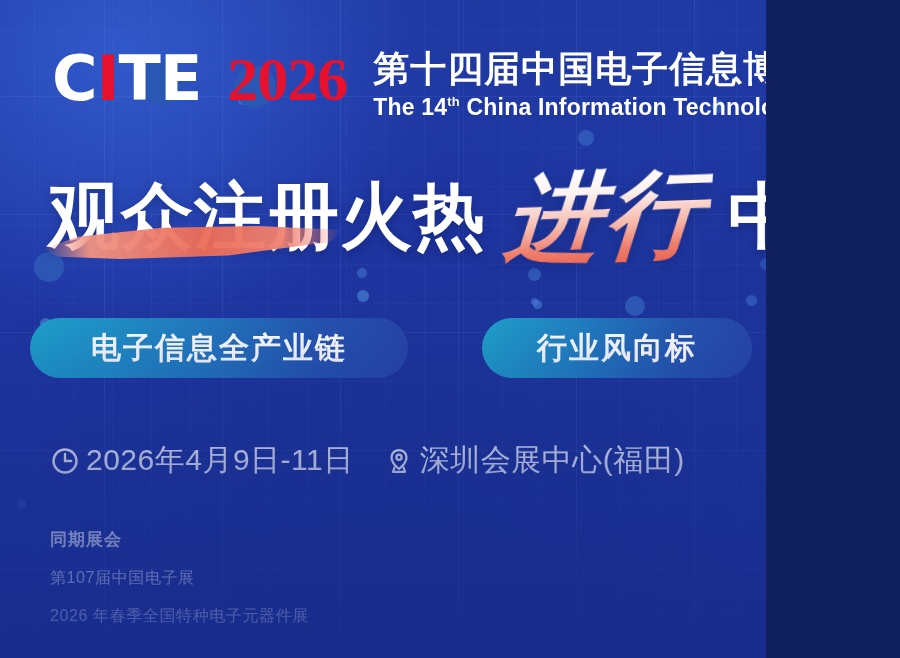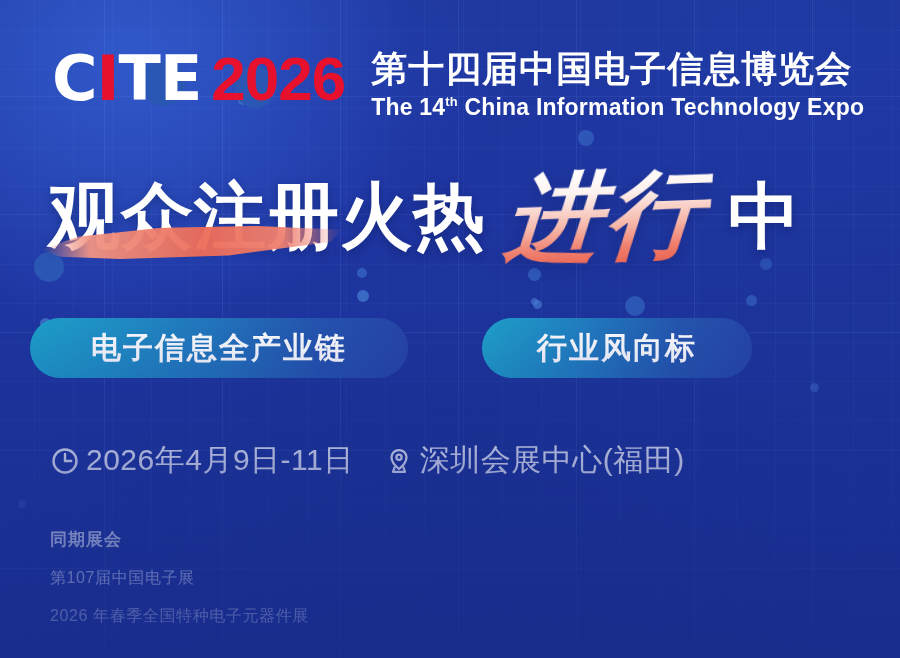--- a/index.html
+++ b/index.html
@@ -4,21 +4,21 @@
 <style>
   * { margin:0; padding:0; box-sizing:border-box; }
   html, body {
     width:900px; height:658px;
     font-family:"Liberation Sans","DejaVu Sans",sans-serif;
     background:#11205e; overflow:hidden;
   }
 
   #poster{
     position:relative;
-    width:900px; height:658px;
+    width:766px; height:658px;
     overflow:hidden;
     background:
       radial-gradient(ellipse 620px 420px at 14% 8%,  rgba(40,80,200,.55) 0%, rgba(40,80,200,0) 62%),
       radial-gradient(ellipse 540px 380px at 86% 6%,  rgba(32,64,170,.45) 0%, rgba(32,64,170,0) 66%),
       radial-gradient(ellipse 700px 500px at 50% 100%, rgba(18,40,125,.55) 0%, rgba(18,40,125,0) 70%),
       linear-gradient(168deg,#20389e 0%, #1e34a0 36%, #1c3399 62%, #1a2f92 100%);
   }
 
   
   .grid-layer{
@@ -57,23 +57,23 @@
   .cite-mark .blob{ position:absolute; border-radius:50%; background:#2a57b4; }
   .cite-word{
     position:relative; z-index:2;
     font-size:62px; font-weight:700; letter-spacing:-1px; line-height:1;
     font-family:"DejaVu Sans","Liberation Sans",sans-serif;
     color:#ffffff;
   }
   .cite-word .red-i{ color:#e8112d; }
   .year{
     position:relative; z-index:2;
-    margin-left:10px;
+    margin-left:26px;
     font-size:62px; font-weight:700; line-height:1; letter-spacing:-1px;
-    font-family:Liberation Sans, sans-serif;
+    font-family:Liberation Serif, serif;
     color:#e8112d;
   }
 
   .titles{ margin-left:26px; padding-top:2px; }
   .title-cn{
     font-size:36px; font-weight:700; color:#ffffff;
     letter-spacing:1px; line-height:1.08; white-space:nowrap;
   }
   .title-en{
     margin-top:5px;

